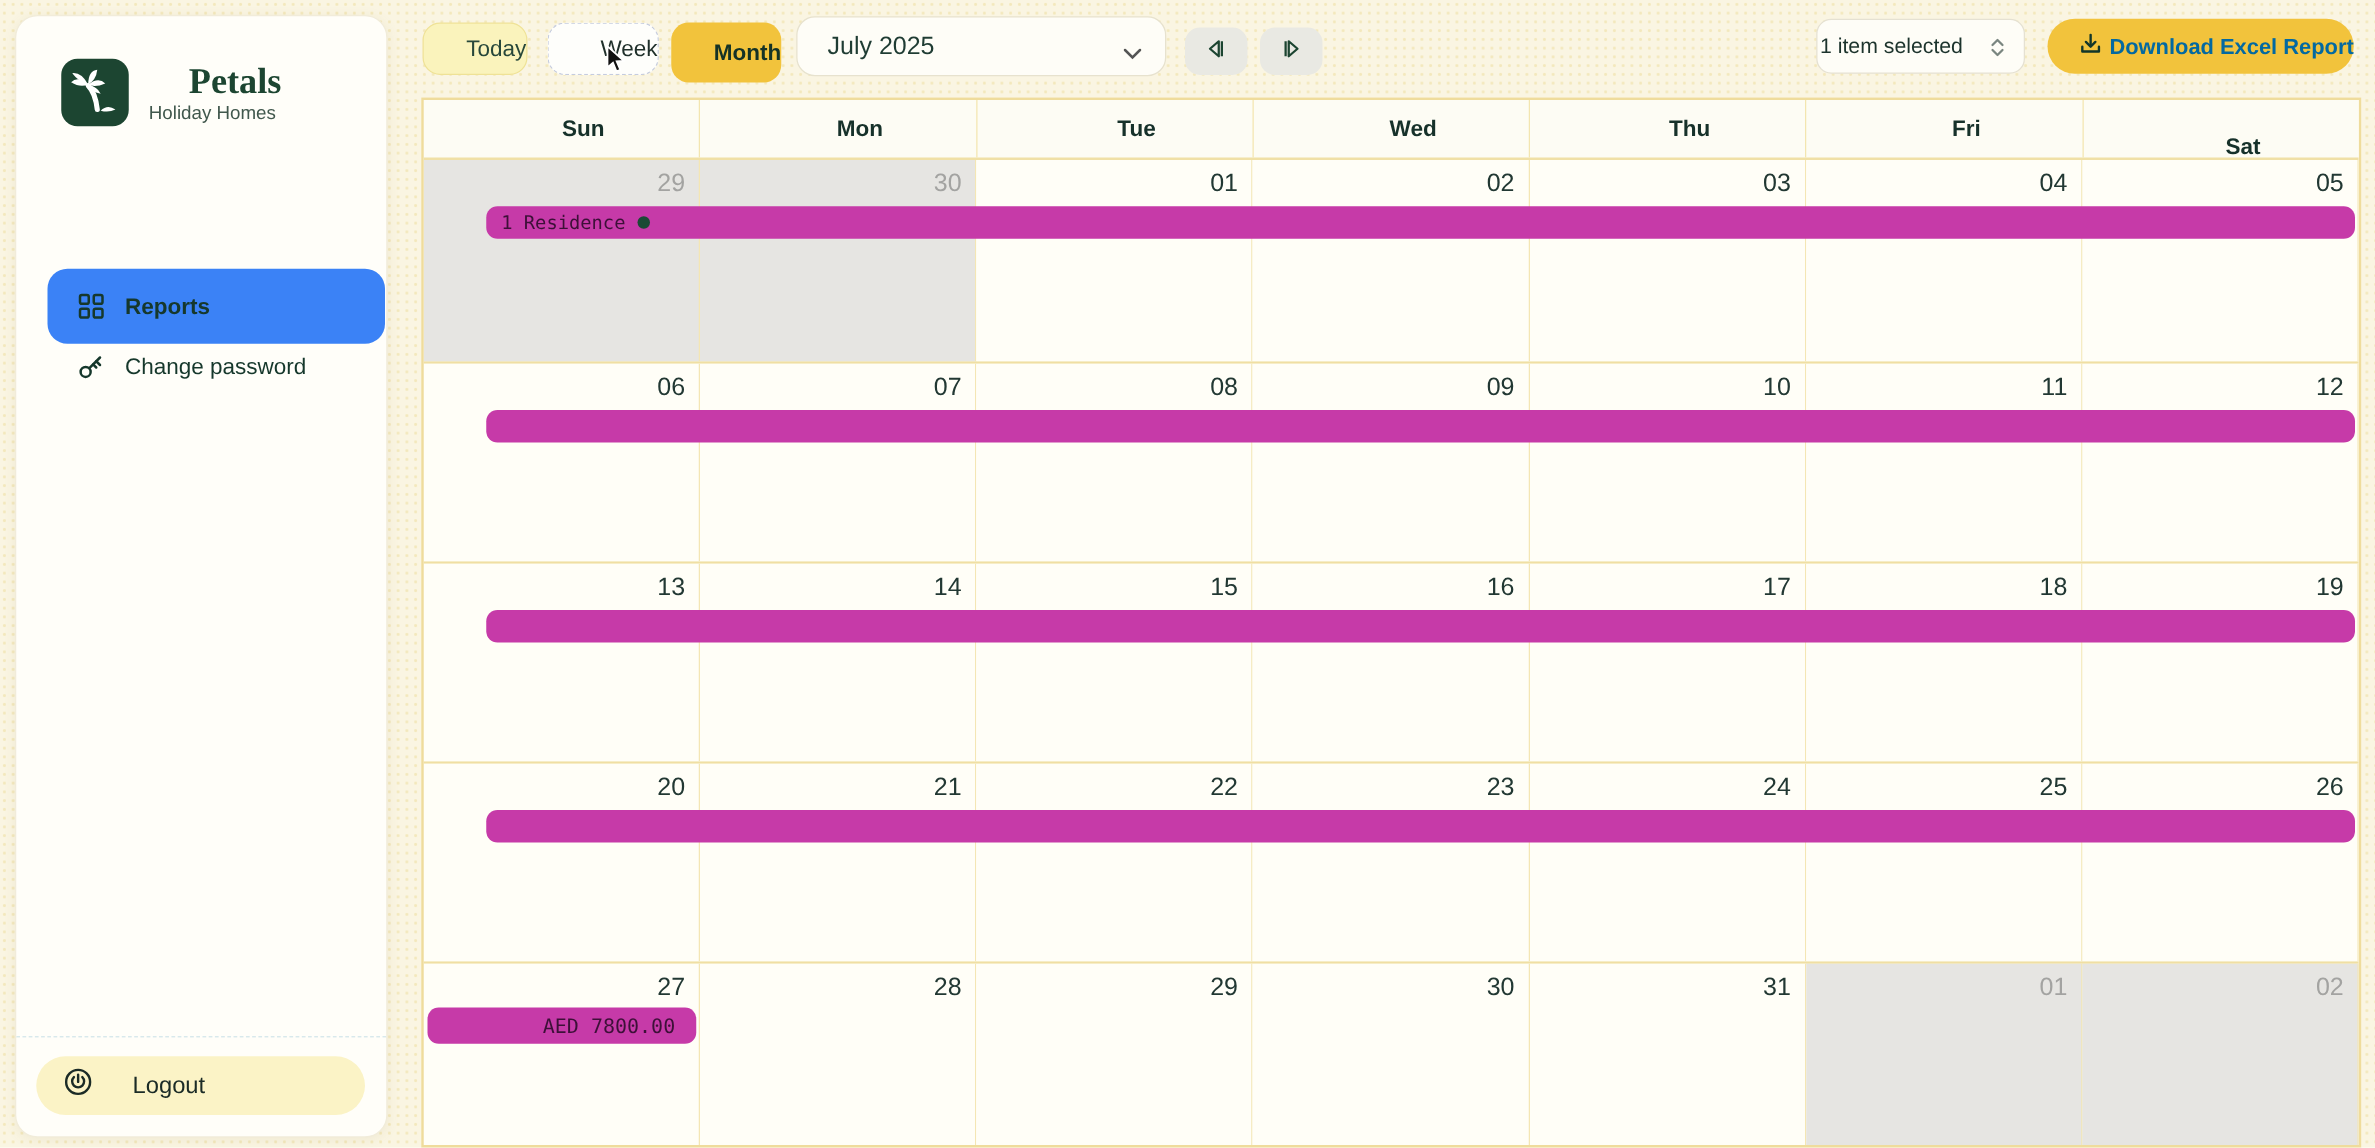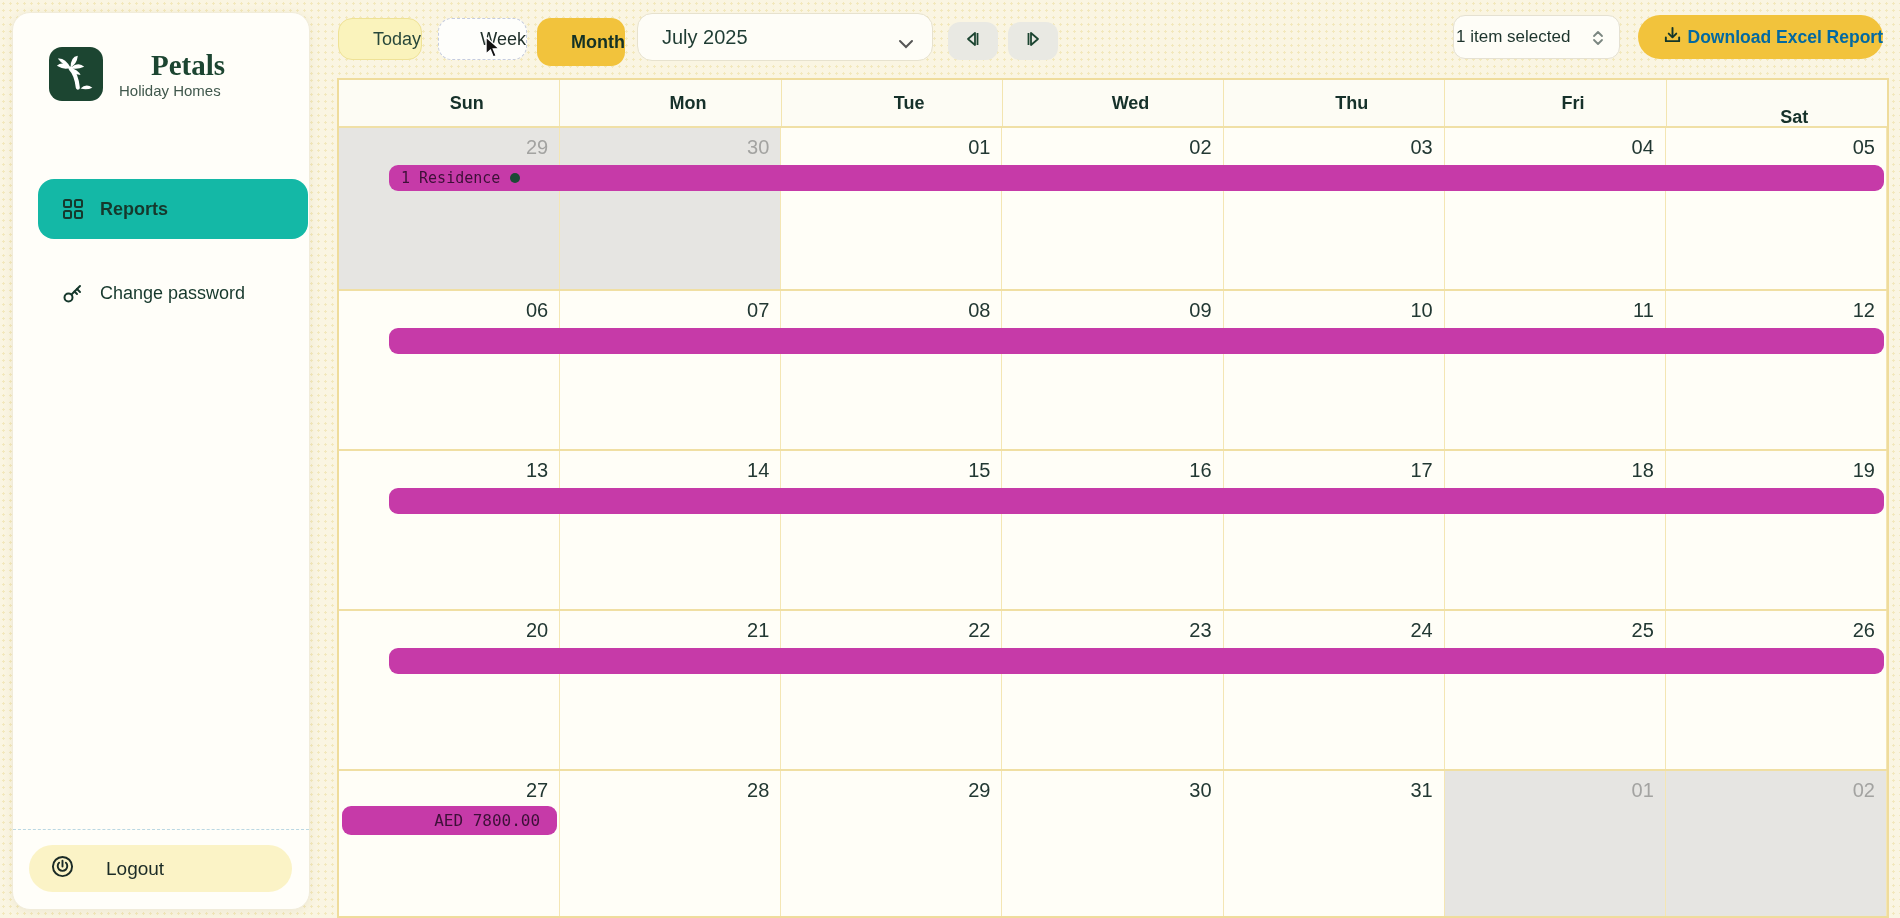--- a/index.html
+++ b/index.html
@@ -21,21 +21,21 @@
   .logo-row { position:absolute; left:36px; top:34px; display:flex; align-items:center; gap:16px; }
   .logo-box { width:54px; height:54px; background:#1C4531; border-radius:13px; display:flex; align-items:center; justify-content:center; }
   .brand-name { font-family:"Liberation Serif", serif; font-weight:bold; font-size:29px; color:#1C4531; line-height:32px;margin-left:32px; }
   .brand-sub { font-size:15px; color:#41584D; margin-top:1px; }
 
   .side-item {
     position:absolute; left:25px; width:270px; height:60px; border-radius:16px;
     display:flex; align-items:center; gap:16px; padding-left:24px;
     color:#16382C; font-size:18px; cursor:pointer;
   }
-  .side-item.active { background:#14b8a6; font-weight:bold; }
+  .side-item.active { background:#3b82f6; font-weight:bold;margin-top:36px; }
   .side-item .icn { display:flex; align-items:center; }
 
   .logout-section {
     position:absolute; left:0; right:0; bottom:0; height:80px;
     border-top:1px dashed #BBD8E3; border-radius:0 0 18px 18px;
   }
   .logout-pill {
     position:absolute; left:16px; right:17px; top:15px; height:47px;
     background:#FBF3C6; border-radius:24px; display:flex; align-items:center; gap:32px;
     padding-left:22px; font-size:19px; color:#1B2B26; cursor:pointer;

